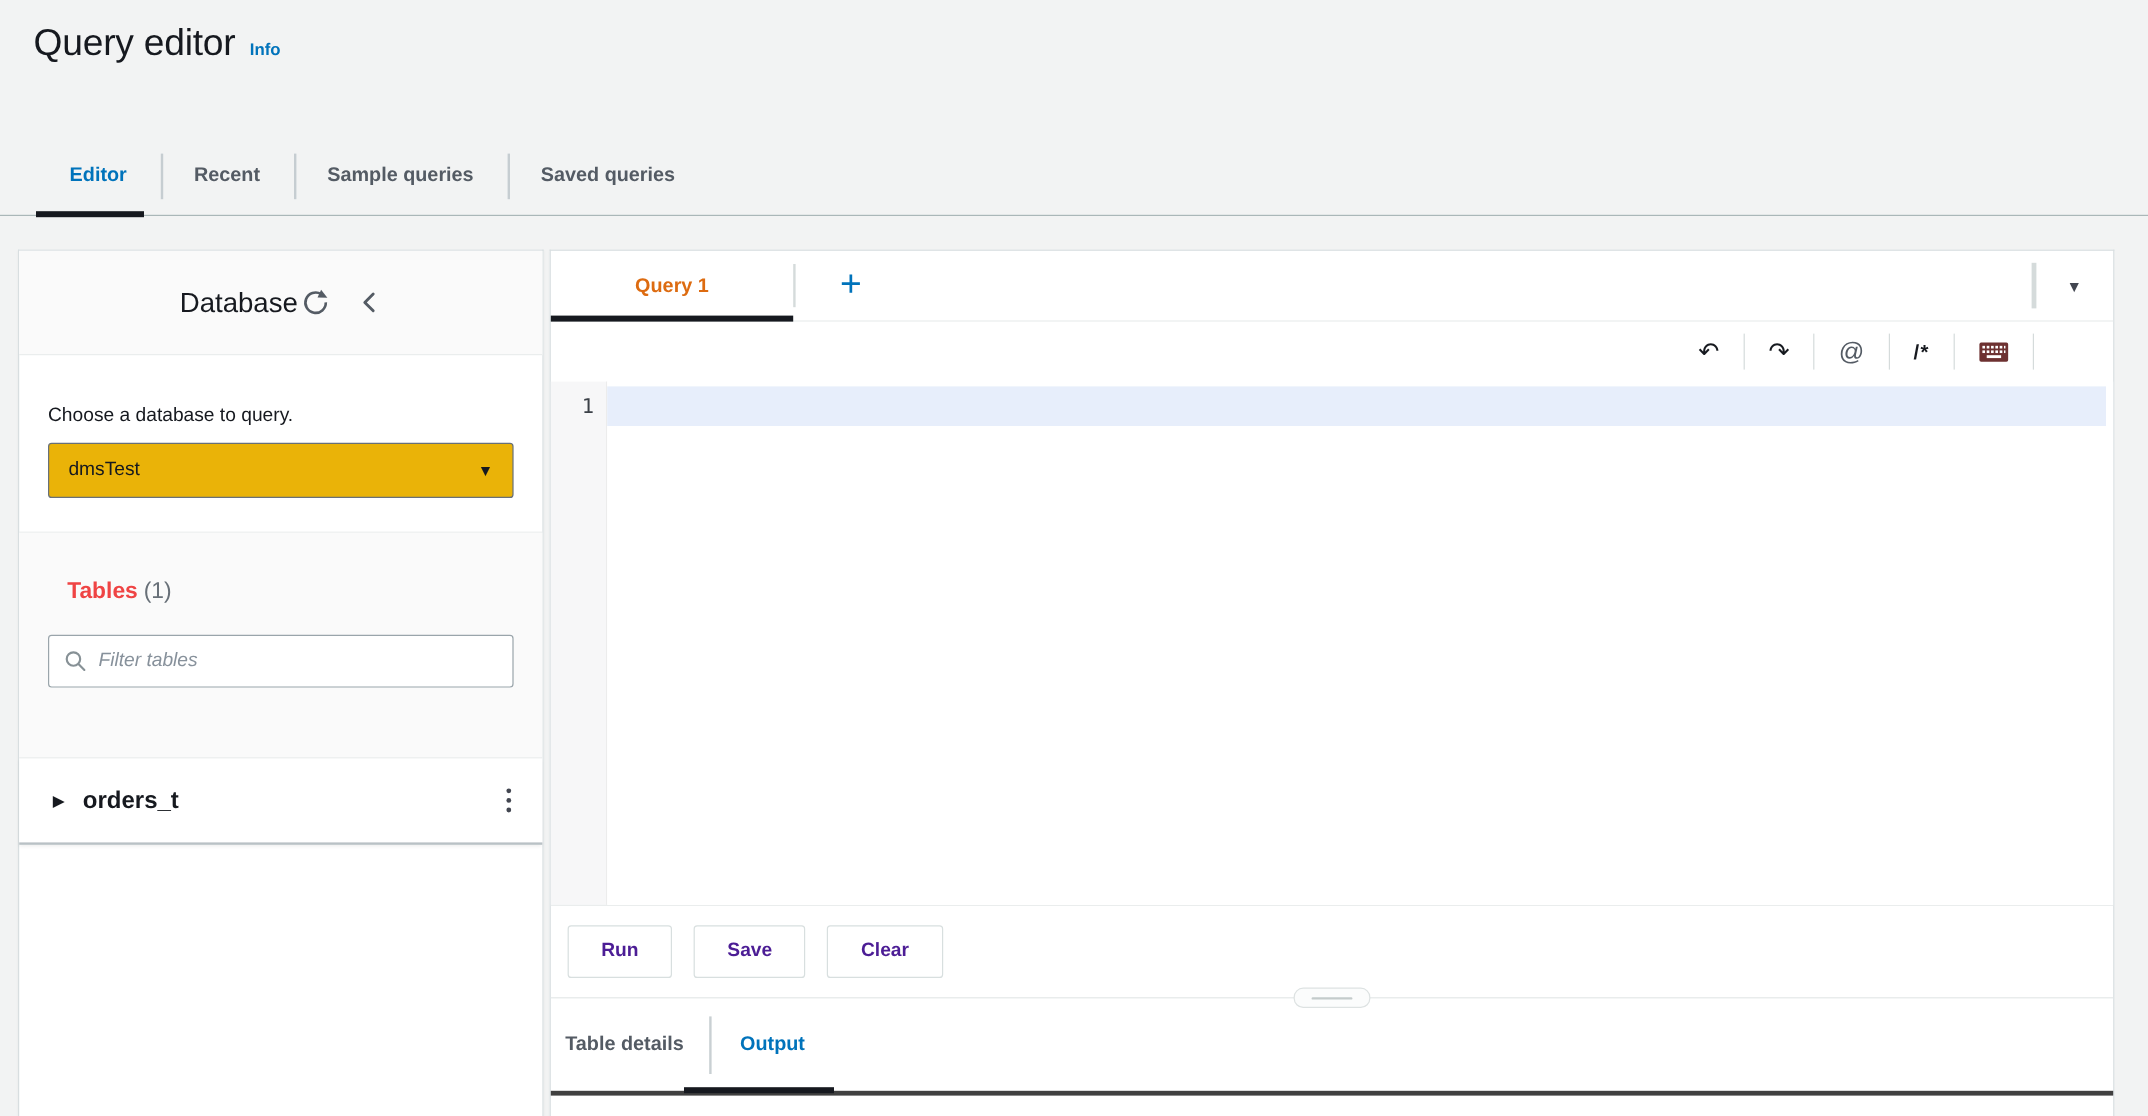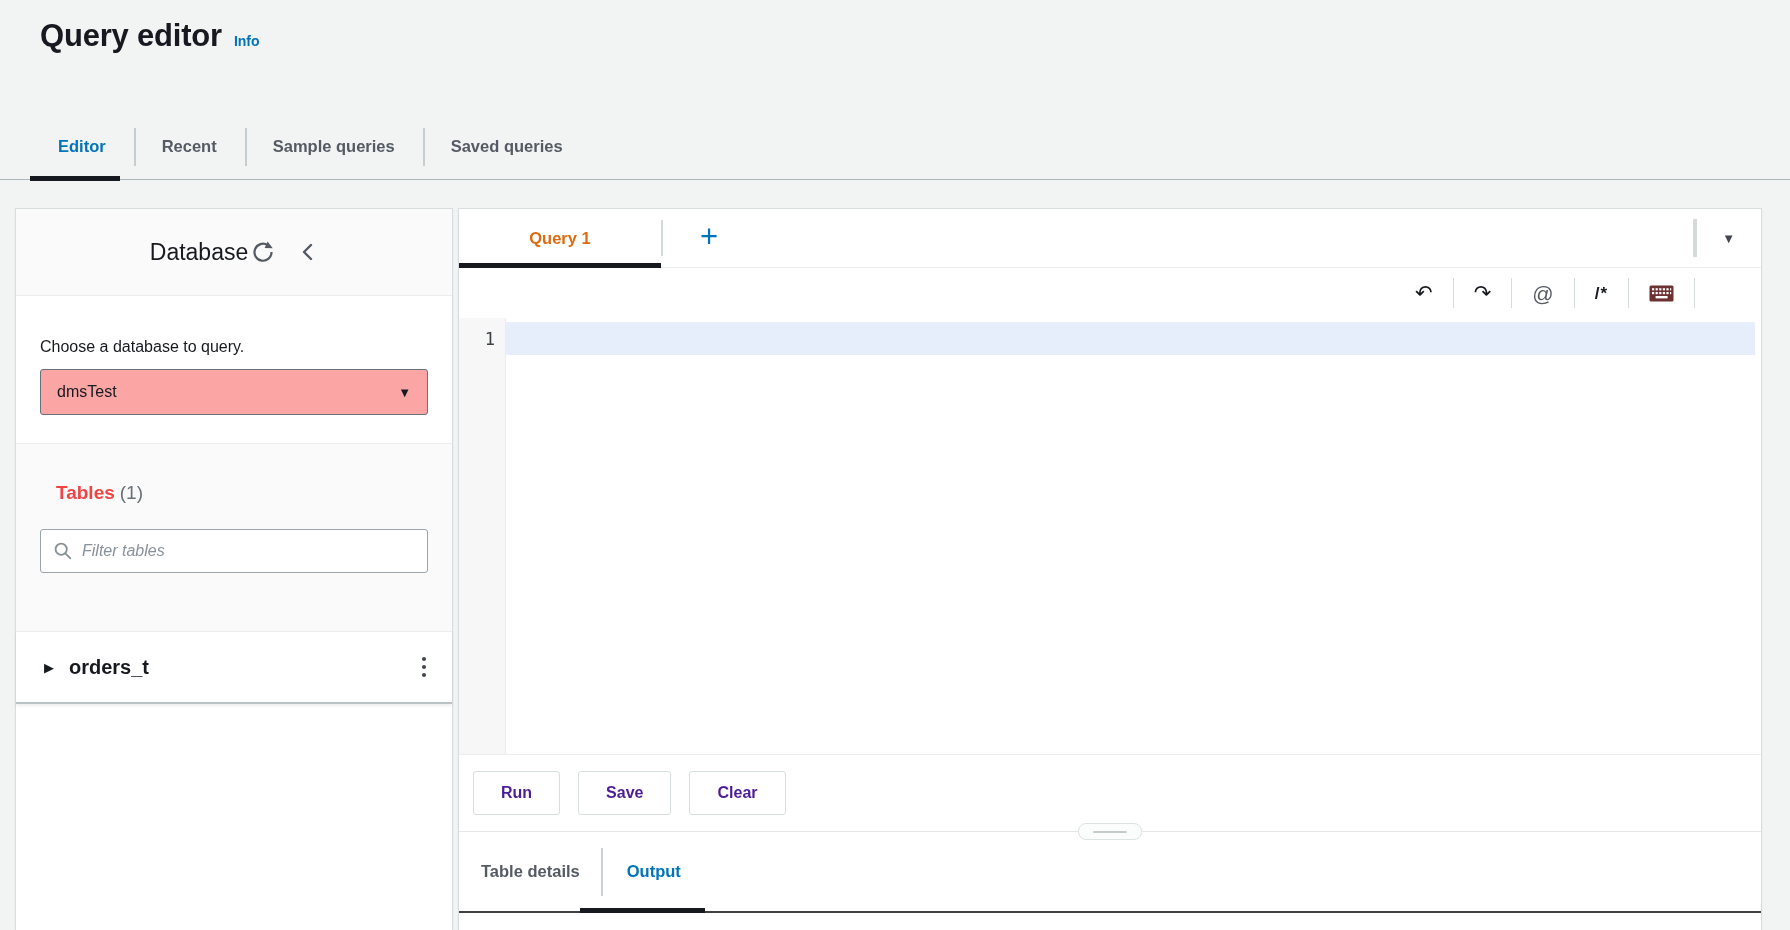--- a/index.html
+++ b/index.html
@@ -8,21 +8,21 @@
     position:relative;
     background:#f2f3f3;
     font-family:"Liberation Sans", sans-serif;
     color:#16191f;
     overflow:hidden;
     -webkit-font-smoothing:antialiased;
   }
 
   
   .page-header { display:flex; align-items:baseline; gap:12px; padding:18px 0 0 28px; }
-  .page-title { font-size:31px; font-weight:700; color:#16191f; letter-spacing:-0.2px;margin-left:12px; }
+  .page-title { font-size:31px; font-weight:400; color:#16191f; letter-spacing:-0.2px; }
   .info-link { font-size:14px; font-weight:700; color:#0073bb; cursor:pointer; }
 
   
   .nav-tabs-row {
     position:absolute; top:114px; left:0; right:0; height:66px;
     display:flex; align-items:stretch; padding-left:30px;
     border-bottom:1px solid #aab7b8;
   }
   .nav-tab {
     position:relative; display:flex; align-items:center;
@@ -55,21 +55,21 @@
     height:87px; background:#fafafa; border-bottom:1px solid #eaeded;
     display:flex; align-items:center; justify-content:center; padding:0 20px 0 24px;
   }
   .db-title { font-size:23px; font-weight:400; color:#16191f; }
   .db-header-actions { display:flex; align-items:center; gap:16px; }
   .icon-btn { background:none; border:none; cursor:pointer; display:flex; align-items:center; justify-content:center; padding:2px; }
 
   .db-body { padding:42px 24px 0; }
   .choose-label { font-size:16px; color:#16191f; margin-bottom:13px; }
   .db-select {
-    height:46px; border:1px solid #687078; border-radius:3px; background:#fca5a5;
+    height:46px; border:1px solid #687078; border-radius:3px; background:#eab308;
     display:flex; align-items:center; justify-content:space-between; padding:0 16px;
     font-size:16px; cursor:pointer;
   }
   .caret-down { font-size:13px; color:#16191f; line-height:1; }
 
   .section-divider { margin-top:28px; border-top:1px solid #eaeded; }
 
   .tables-section { background:#fafafa; padding:38px 24px 58px; }
   .tables-heading { font-size:19px; font-weight:700; color:#ef4444;margin-left:16px; }
   .tables-count { font-weight:400; color:#687078; margin-left:5px; }
@@ -150,21 +150,21 @@
   
   .split-divider { position:relative; border-top:1px solid #e4e8e8; flex:0 0 auto; }
   .drag-handle {
     position:absolute; left:50%; top:-9px; transform:translateX(-50%);
     width:64px; height:17px; background:#fbfcfc; border:1px solid #dde2e2; border-radius:8px;
     display:flex; align-items:center; justify-content:center; cursor:row-resize;
   }
   .drag-handle i { width:34px; height:2px; background:#c4cbcb; border-radius:1px; }
 
   
-  .result-tabs { height:81px; display:flex; align-items:stretch; padding-left:22px; border-bottom:2px solid #404040; flex:0 0 auto; }
+  .result-tabs { height:81px; display:flex; align-items:stretch; padding-left:12px; border-bottom:4px solid #404040; flex:0 0 auto; }
   .result-tab {
     position:relative; display:flex; align-items:center; padding:0 24px;
     font-size:16.5px; font-weight:700; color:#545b64; cursor:pointer;
   }
   .result-tab.first { padding-left:0; padding-right:21px; }
   .rtab-div { width:2px; height:48px; background:#c9d0d3; align-self:center; flex:0 0 auto; }
   .result-tab.active { color:#0073bb; }
   .result-tab.active::after { content:""; position:absolute; left:-23px; right:0; bottom:-2px; height:5px; background:#16191f; }
 
   svg { display:block; }

